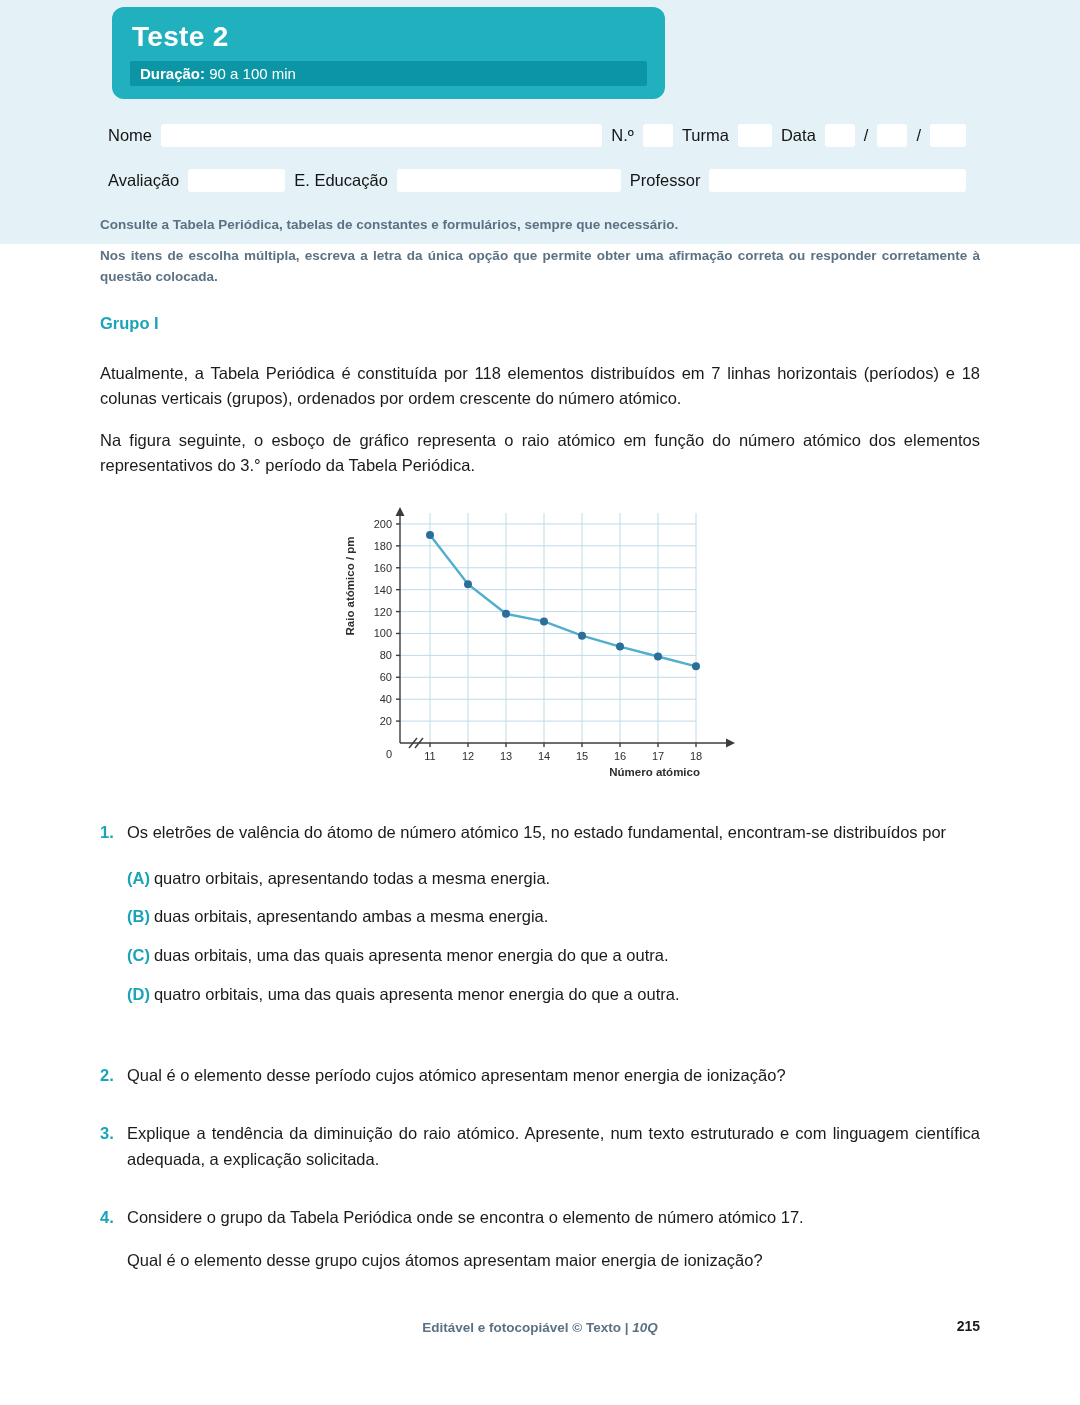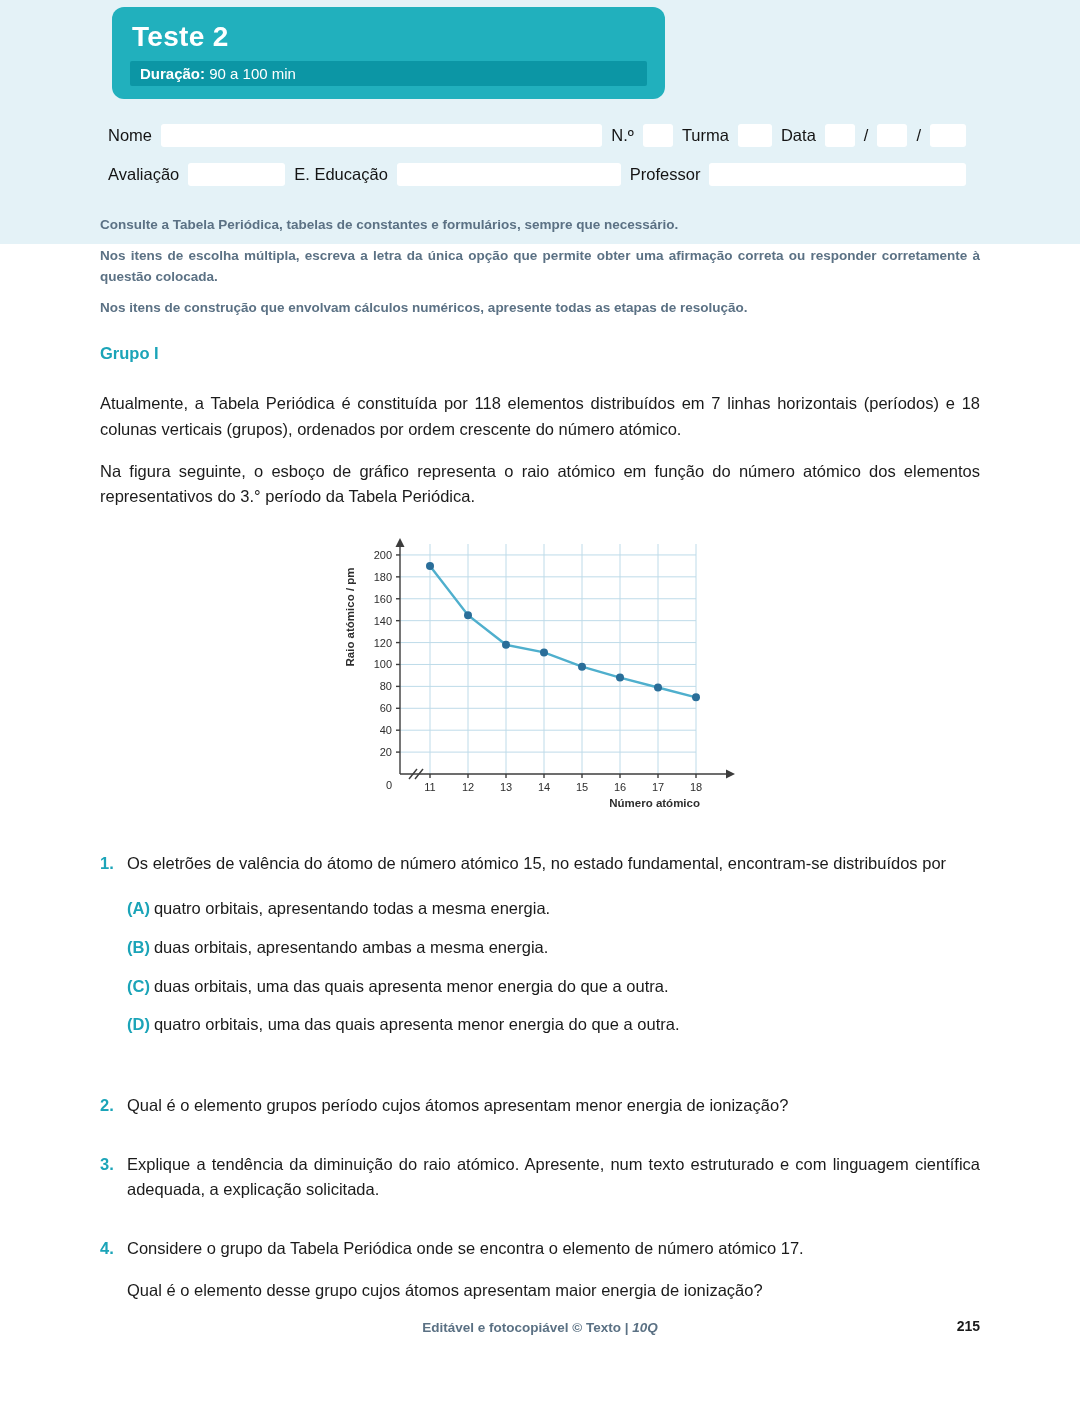--- a/index.html
+++ b/index.html
@@ -28,21 +28,21 @@
     font-size: 15px; padding: 4px 10px; border-radius: 2px;
   }
   .duration-bar .dur-label { font-weight: bold; }
   
   .form-row {
     position: absolute; left: 108px; right: 114px;
     display: flex; align-items: center; gap: 9px;
     font-size: 16.5px; color: #141414;
   }
   .form-row.row1 { top: 124px; }
-  .form-row.row2 { top: 163px; }
+  .form-row.row2 { top: 169px; }
   .flabel { white-space: nowrap; }
   .finput {
     background: #ffffff; border-radius: 3px; height: 23px; display: inline-block;
   }
   .in-nome { flex: 1; }
   .in-no { width: 30px; }
   .in-turma { width: 34px; }
   .in-data { width: 30px; }
   .in-data-end { width: 36px; }
   .slash { color: #141414; }
@@ -130,21 +130,20 @@
     <span class="flabel">Professor</span>
     <span class="finput in-prof"></span>
   </div>
 </div>
 
 <div class="content">
 
   <div class="instructions">
     <p>Consulte a Tabela Periódica, tabelas de constantes e formulários, sempre que necessário.</p>
     <p>Nos itens de escolha múltipla, escreva a letra da única opção que permite obter uma afirmação correta ou responder corretamente à questão colocada.</p>
-    <p>Nos itens de construção que envolvam cálculos numéricos, apresente todas as etapas de resolução.</p>
   </div>
 
   <div class="group-title">Grupo I</div>
 
   <p class="para">Atualmente, a Tabela Periódica é constituída por 118 elementos distribuídos em 7 linhas horizontais (períodos) e 18 colunas verticais (grupos), ordenados por ordem crescente do número atómico.</p>
   <p class="para">Na figura seguinte, o esboço de gráfico representa o raio atómico em função do número atómico dos elementos representativos do 3.° período da Tabela Periódica.</p>
 
   <div class="chart-wrap">
     <svg id="chart-svg" width="400" height="285" viewBox="0 0 400 285">
         <line x1="60" y1="220.0952380952381" x2="356" y2="220.0952380952381" class="grid"></line>
@@ -231,21 +230,21 @@
         <p class="option"><span class="qletter">(B)</span><span>duas orbitais, apresentando ambas a mesma energia.</span></p>
         <p class="option"><span class="qletter">(C)</span><span>duas orbitais, uma das quais apresenta menor energia do que a outra.</span></p>
         <p class="option"><span class="qletter">(D)</span><span>quatro orbitais, uma das quais apresenta menor energia do que a outra.</span></p>
       </div>
     </div>
   </div>
 
   <div class="question q2">
     <span class="qnum">2.</span>
     <div class="qbody">
-      <p class="qtext">Qual é o elemento grupos período cujos átomos apresentam menor energia de ionização?</p>
+      <p class="qtext">Qual é o elemento desse período cujos atómico apresentam menor energia de ionização?</p>
     </div>
   </div>
 
   <div class="question">
     <span class="qnum">3.</span>
     <div class="qbody">
       <p class="qtext">Explique a tendência da diminuição do raio atómico. Apresente, num texto estruturado e com linguagem científica adequada, a explicação solicitada.</p>
     </div>
   </div>
 

